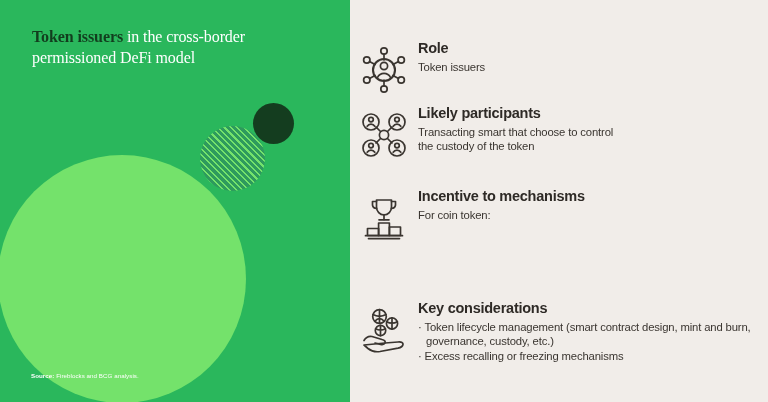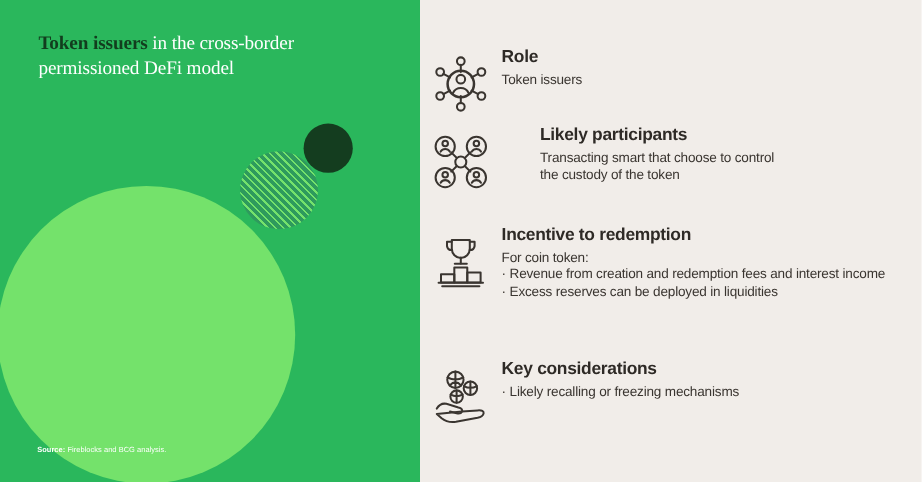--- a/index.html
+++ b/index.html
@@ -146,21 +146,21 @@
   .intro-line {
     font-family: "Liberation Sans", sans-serif;
     font-size: 11.3px;
     color: #3a3530;
     line-height: 1.28;
     letter-spacing: -0.15px;
   }
 
   
   #row-role          { top: 26px; margin-top: 14px; }
-  #row-participants  { top: 105px; gap: 32px; }
+  #row-participants  { top: 105px; }
   #row-incentive     { top: 188px; }
   #row-considerations{ top: 300px; }
 
   svg { display: block; }
   .ico-stroke {
     fill: none;
     stroke: #3a3530;
     stroke-width: 2.1;
     stroke-linecap: round;
     stroke-linejoin: round;
@@ -263,27 +263,23 @@
           <line class="ico-stroke-thin" x1="28" y1="24.5" x2="28" y2="29.5"></line>
           <line class="ico-stroke-thin" x1="23" y1="29.8" x2="33" y2="29.8"></line>
           <rect class="ico-stroke-thin" x="22.6" y="33" width="10.8" height="12.5"></rect>
           <rect class="ico-stroke-thin" x="11.5" y="38.5" width="11.1" height="7"></rect>
           <rect class="ico-stroke-thin" x="33.4" y="37" width="11.1" height="8.5"></rect>
           <line class="ico-stroke-thin" x1="9.5" y1="45.7" x2="46.5" y2="45.7"></line>
           <line class="ico-stroke-thin" x1="12.5" y1="48.6" x2="43.5" y2="48.6"></line>
         </svg>
       </div>
       <div class="feature-body">
-        <div class="feature-heading">Incentive to redemption</div>
+        <div class="feature-heading">Incentive to mechanisms</div>
         <div class="feature-text">
           <div class="intro-line">For coin token:</div>
-          <ul class="bullet-list">
-            <li class="bullet-item">Revenue from creation and redemption fees and interest income</li>
-            <li class="bullet-item">Excess reserves can be deployed in liquidities</li>
-          </ul>
         </div>
       </div>
     </div>
 
     <div class="feature-row" id="row-considerations">
       <div class="feature-icon">
         <svg width="56" height="56" viewBox="0 0 56 56" aria-hidden="true">
           <circle class="ico-stroke-thin" cx="23.5" cy="14.5" r="6.8"></circle>
           <path class="ico-stroke-thin" d="M23.5 7.7 V21.3 M16.9 12.6 Q23.5 16 30.1 12.6 M18.8 19.2 Q23.5 14 28.2 19.2"></path>
           <circle class="ico-stroke-thin" cx="36" cy="21.5" r="5.6"></circle>
@@ -291,20 +287,21 @@
           <circle class="ico-stroke-thin" cx="24.5" cy="28.5" r="5.2"></circle>
           <path class="ico-stroke-thin" d="M24.5 23.3 V33.7 M19.6 26.8 Q24.5 29.5 29.4 26.8"></path>
           <path class="ico-stroke-thin" d="M8 38.5 Q11 33.5 16 34.5 L26 37.5 Q30 38.5 29 41 Q28 43.2 24.5 42.4 L19 41"></path>
           <path class="ico-stroke-thin" d="M29 41 L42 40 Q47.5 39.6 47 42.5 Q46.5 45.2 42 46.2 L24 49.5 Q17 50.6 12 46.5 L8 43 Z"></path>
         </svg>
       </div>
       <div class="feature-body">
         <div class="feature-heading">Key considerations</div>
         <div class="feature-text">
           <ul class="bullet-list">
-            <li class="bullet-item">Likely recalling or freezing mechanisms</li>
+            <li class="bullet-item">Token lifecycle management (smart contract design, mint and burn, governance, custody, etc.)</li>
+            <li class="bullet-item">Excess recalling or freezing mechanisms</li>
           </ul>
         </div>
       </div>
     </div>
 
   </div>
 </div>
 
 </body></html>

